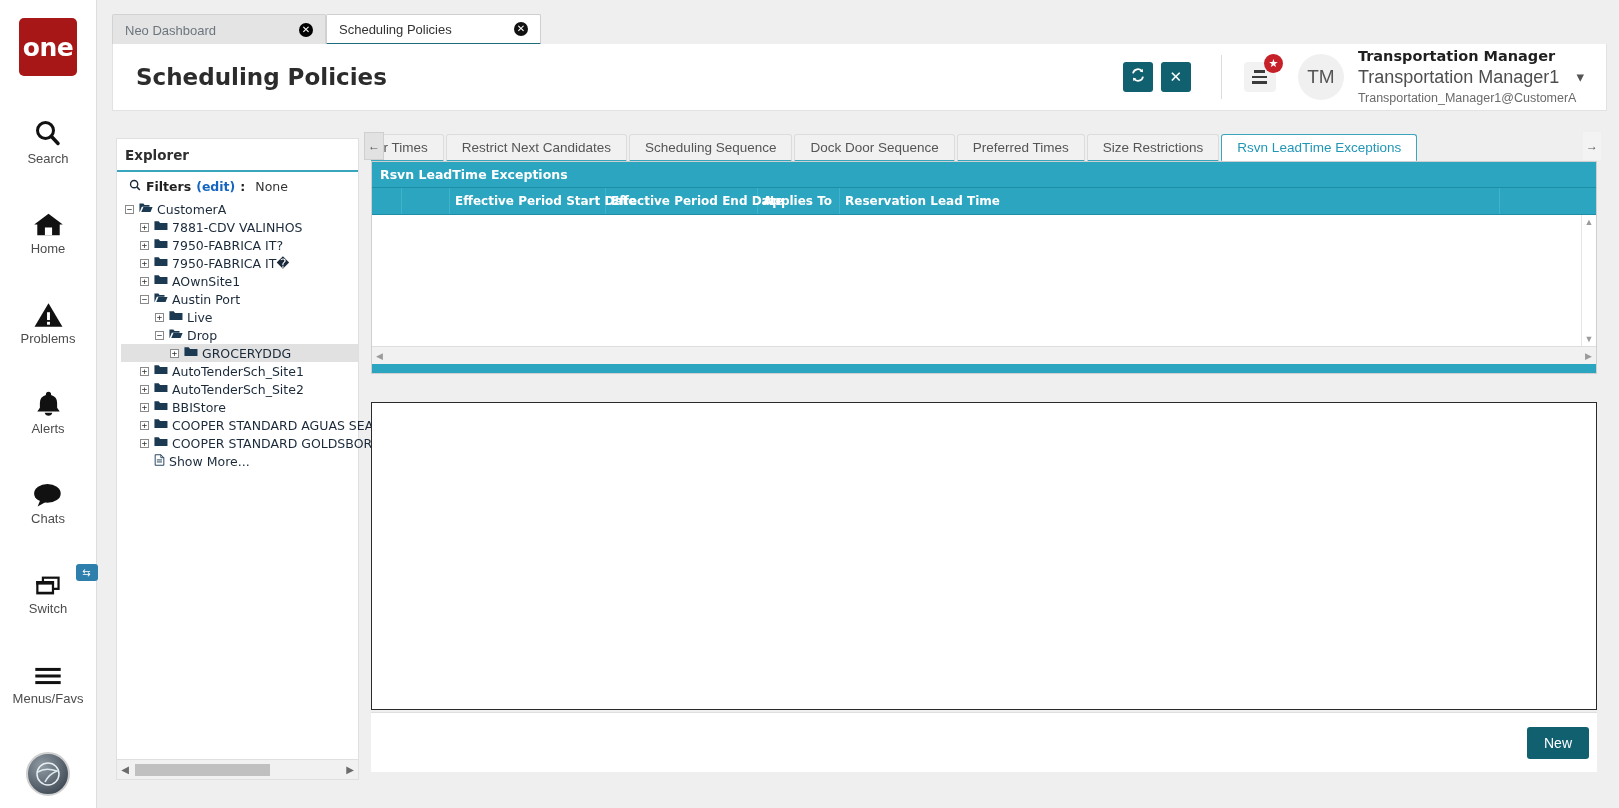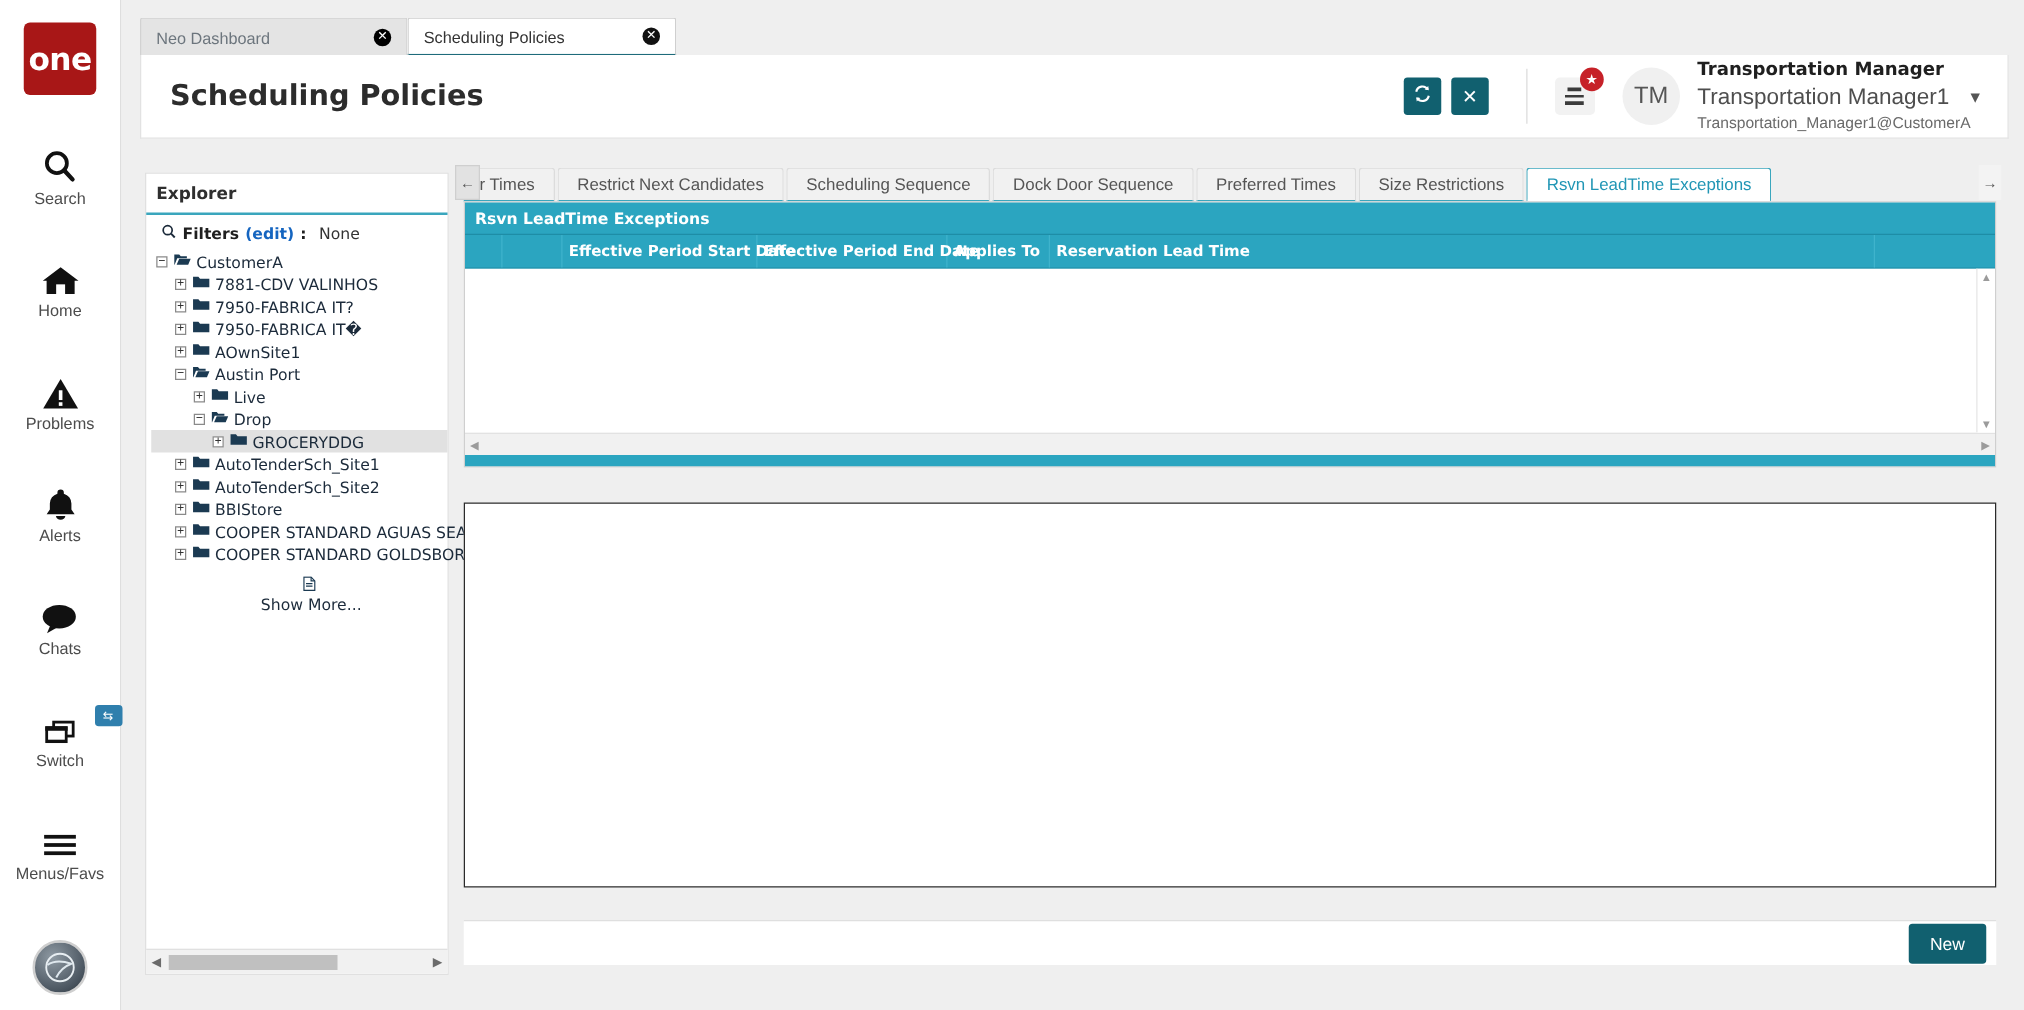--- a/index.html
+++ b/index.html
@@ -201,21 +201,21 @@
     padding: 0 4px;
   }
   .hscroll .a { font-size: 9px; color: #9b9b9b; }
   .teal-bar { height: 9px; background: #2ba5c0; }
 
   .detailbox {
     position: absolute; left: 7px; top: 270px; right: 4px; height: 308px;
     background: #fff; border: 1px solid #2a2a2a;
   }
   .footer-row {
-    position: absolute; left: 7px; bottom: 8px; right: 4px; height: 36px;
+    position: absolute; left: 7px; bottom: 8px; right: 4px; height: 60px;
     border-top: 1px solid #dfdfdf; display: flex; align-items: center;
     justify-content: flex-end; background: #fff;
   }
   .newbtn {
     background: #11606f; color: #fff; border: none; border-radius: 3px;
     font-size: 14px; padding: 8px 17px; cursor: pointer; margin-right: 8px;
     font-family: "Liberation Sans", sans-serif;
   }
   .whitecard {
     position: absolute; left: 252px; top: 6px; width: 1237px; height: 648px;
@@ -471,21 +471,21 @@
               </svg></span>
             <span class="tlabel">COOPER STANDARD AGUAS SEALING (:</span>
           </div>
           <div class="tnode" style="padding-left: 19px;">
             <span class="tog">+</span>
             <span class="folder"><svg width="14" height="11" viewBox="0 0 16 12">
                 <path d="M0.5 11 L0.5 1.2 L5.4 1.2 L6.9 3.2 L15.4 3.2 L15.4 11 Z" fill="#1b3a52"></path>
               </svg></span>
             <span class="tlabel">COOPER STANDARD GOLDSBORO</span>
           </div>
-          <div class="tnode" style="padding-left: 19px; flex-direction: column;">
+          <div class="tnode" style="padding-left: 19px;">
             <span class="tog empty"></span>
             <span class="folder"><svg width="11" height="12" viewBox="0 0 11 13">
                 <path d="M0.8 0.8 L7 0.8 L10.2 4 L10.2 12.2 L0.8 12.2 Z" fill="#fff" stroke="#1b3a52" stroke-width="1"></path>
                 <path d="M7 0.8 L7 4 L10.2 4" fill="none" stroke="#1b3a52" stroke-width="1"></path>
                 <line x1="2.6" y1="6.4" x2="8.2" y2="6.4" stroke="#1b3a52" stroke-width="1"></line>
                 <line x1="2.6" y1="8.6" x2="8.2" y2="8.6" stroke="#1b3a52" stroke-width="1"></line>
               </svg></span>
             <span class="tlabel">Show More...</span>
           </div>
         </div>

